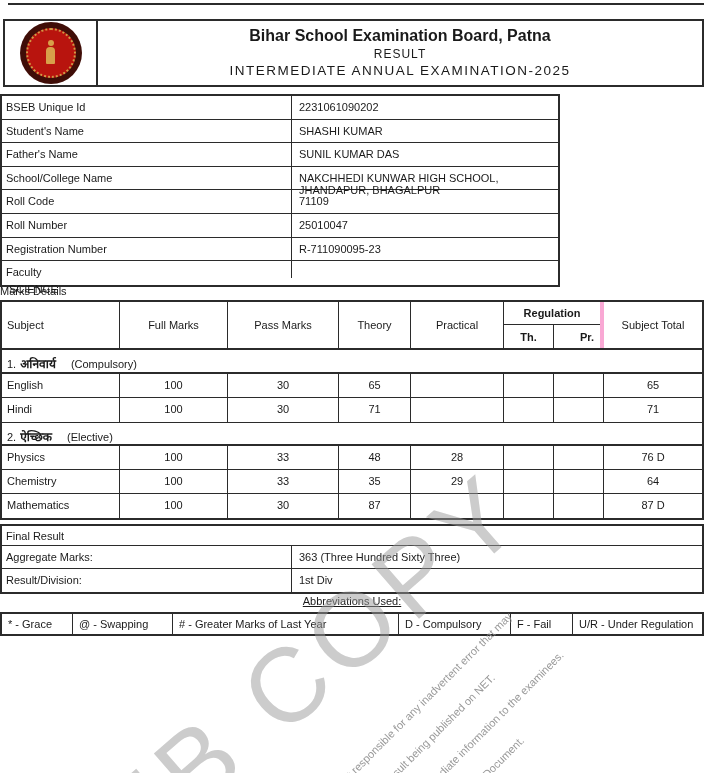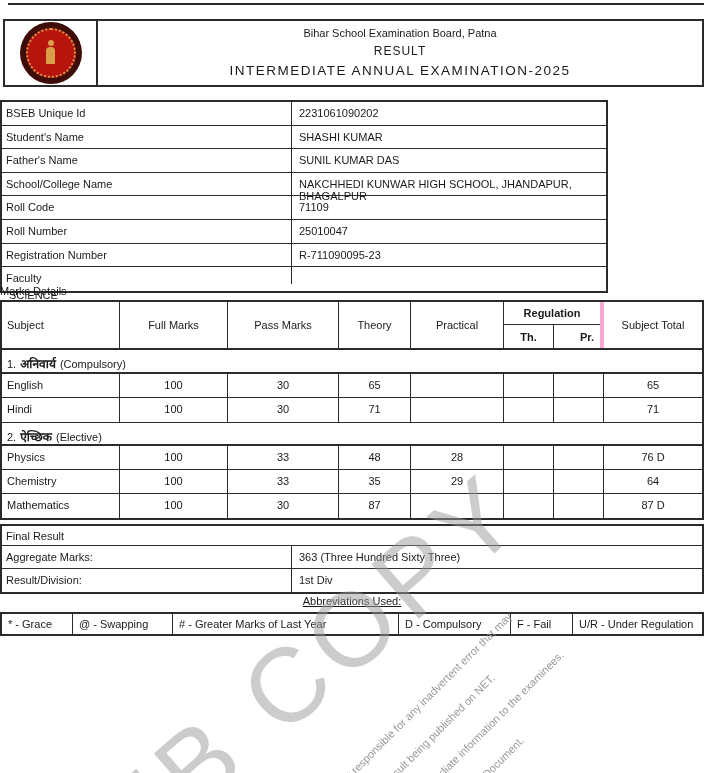--- a/index.html
+++ b/index.html
@@ -12,26 +12,26 @@
   }
   .top-rule { position:absolute; top:3px; left:8px; width:696px; border-top:2px solid #2b2b2b; }
 
   
   .logo-box { position:absolute; left:3px; top:19px; width:95px; height:68px; border:2px solid #2b2b2b; display:flex; align-items:center; justify-content:center; background:#fff; }
   .seal-outer { width:62px; height:62px; border-radius:50%; background:#3f0d07; display:flex; align-items:center; justify-content:center; }
   .seal-mid { width:50px; height:50px; border-radius:50%; background:#b8140e; border:2px dotted #d49a45; display:flex; align-items:center; justify-content:center; }
   .seal-figure { position:relative; width:9px; height:17px; background:#d8a04a; border-radius:4px 4px 1px 1px; margin-top:5px; }
   .seal-figure::before { content:""; position:absolute; top:-7px; left:1.5px; width:6px; height:6px; border-radius:50%; background:#d8a04a; }
   .title-box { position:absolute; left:98px; top:19px; width:606px; height:68px; border:2px solid #2b2b2b; border-left:none; display:flex; flex-direction:column; align-items:center; justify-content:space-between; padding:6px 0 7px; background:transparent; }
-  .t-board { font-size:11px; }
+  .t-board { font-size:16px;font-weight:bold; }
   .t-result { font-size:12px; letter-spacing:1px; }
   .t-exam { font-size:13.5px; letter-spacing:1.5px; }
 
   
-  .info-table { position:absolute; left:0; top:100px; width:608px; border:2px solid #2b2b2b; background:transparent; }
+  .info-table { position:absolute; left:0; top:94px; width:560px; border:2px solid #2b2b2b; background:transparent; }
   .info-row { display:flex; height:23.6px; border-bottom:1px solid #2b2b2b; }
   .info-row:last-child { border-bottom:none;flex-direction:column; }
   .info-label { width:290px; border-right:1px solid #2b2b2b; padding:5px 0 0 4px; }
   .info-value { flex:1; padding:5px 0 0 7px; }
 
   
   .marks-label { position:absolute; left:0; top:285px; }
   .marks-table { position:absolute; left:0; top:300px; width:704px; border:2px solid #2b2b2b; background:transparent; }
   .m-head { display:flex; height:48px; border-bottom:2px solid #2b2b2b; }
   .mh-cell { display:flex; align-items:center; justify-content:center; border-right:1px solid #2b2b2b; text-align:center; }
@@ -41,21 +41,21 @@
   .c-reg { width:100px; } .c-rth { width:50px; } .c-rpr { width:50px; }
   .c-tot { flex:1; }
   .last { border-right:none !important; }
   .mh-reg { display:flex; flex-direction:column; border-right:4px solid #f9a8d4;font-weight:bold; }
   .reg-top { height:23px; border-bottom:1px solid #2b2b2b; display:flex; align-items:center; justify-content:center; }
   .reg-bot { flex:1; display:flex;gap:20px; }
   .reg-th { width:50px; border-right:1px solid #2b2b2b; display:flex; align-items:center; justify-content:center; }
   .reg-pr { flex:1; display:flex; align-items:center; justify-content:center; }
   .m-sec { height:24px; border-bottom:2px solid #2b2b2b; padding:5px 0 0 5px; }
   .sec-num { margin-right:4px; }
-  .sec-hi { font-weight:bold; margin-right:4px; font-size:12px; }
+  .sec-hi { font-weight:bold; margin-right:15px; font-size:12px; }
   .m-row { display:flex; height:24px; border-bottom:1px solid #2b2b2b; }
   .m-row.grp-end { border-bottom:none; }
   .mc { padding-top:5px; text-align:center; border-right:1px solid #2b2b2b; }
   .mc.left { text-align:left; padding-left:5px; }
 
   
   .final-box { position:absolute; left:0; top:524px; width:704px; border:2px solid #2b2b2b; background:transparent; }
   .final-heading { height:20px; border-bottom:1px solid #2b2b2b; padding:4px 0 0 4px; }
   .final-row { display:flex; height:23px; border-bottom:1px solid #2b2b2b; }
   .final-row:last-child { border-bottom:none; }

